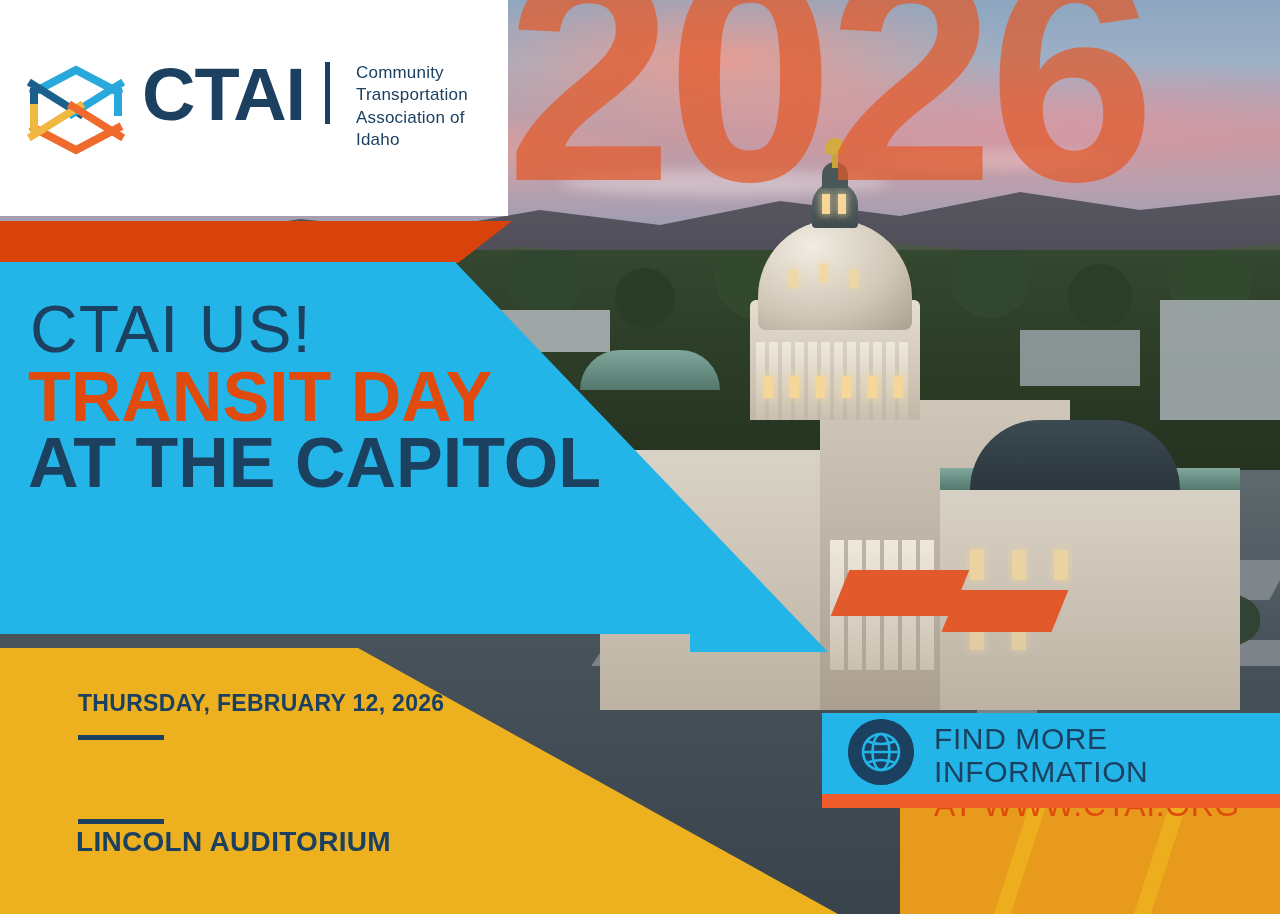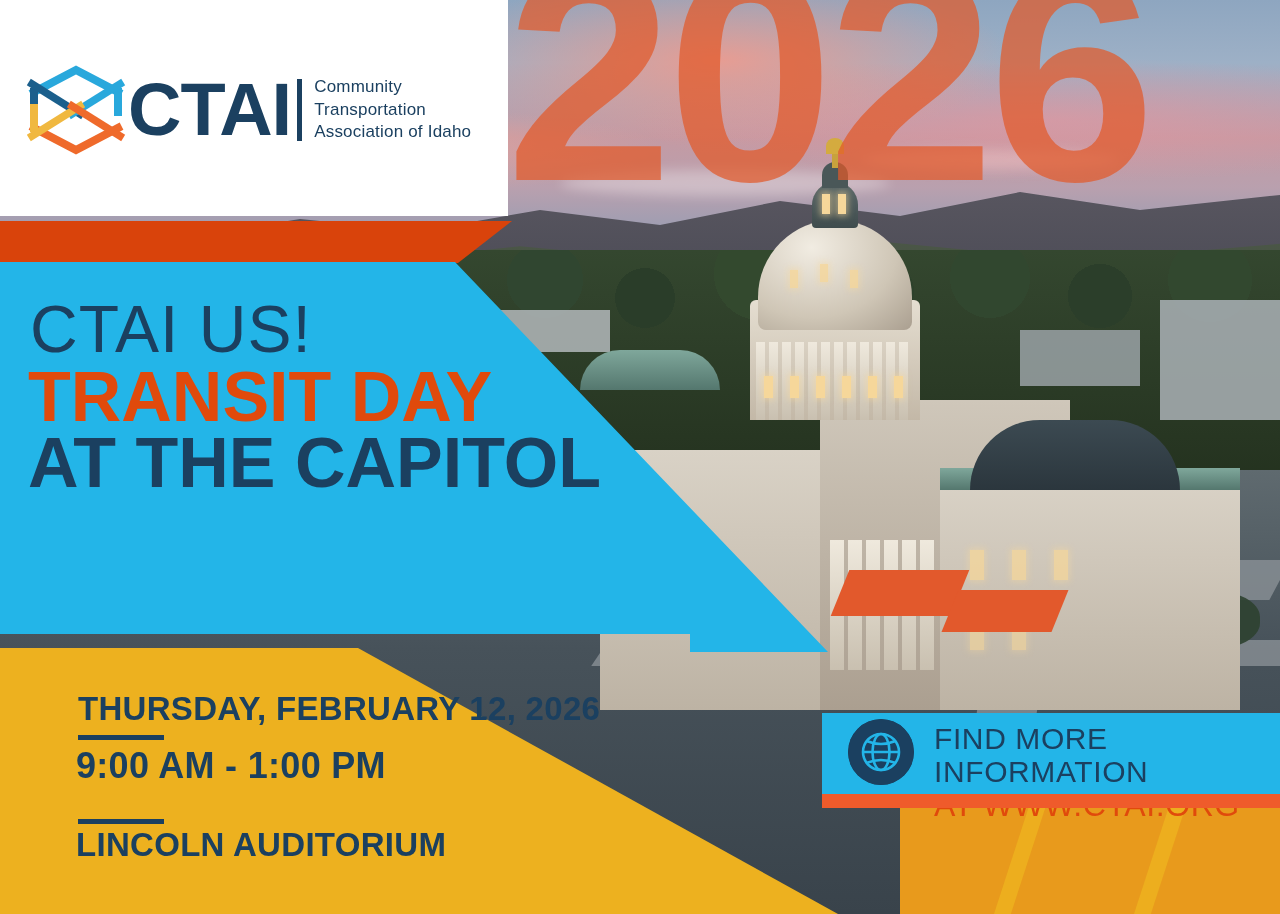--- a/index.html
+++ b/index.html
@@ -97,21 +97,21 @@
     line-height:1;
     font-family:"Liberation Sans","DejaVu Sans",sans-serif;
     white-space:nowrap;
     -webkit-text-stroke:0;
   }
 
   
   .logobox{
     position:absolute;left:0;top:0;width:508px;height:216px;background:#ffffff;
   }
-  .logo-wrap{position:absolute;left:24px;top:62px;display:flex;align-items:center;}
+  .logo-wrap{position:absolute;left:24px;top:62px;display:flex;align-items:flex-start;gap:14px;}
   .logo-mark{width:104px;height:96px;flex:none;}
   .logo-ctai{
     font-size:74px;font-weight:bold;color:#1b4060;letter-spacing:-1px;line-height:.9;
   }
   .logo-rule{width:5px;height:62px;background:#1b4060;margin:0 12px 0 6px;}
   .logo-sub{
     font-size:17px;color:#1b4060;line-height:1.32;font-weight:normal;letter-spacing:.2px;
   }
 
   
@@ -156,35 +156,35 @@
     position:absolute;left:900px;top:806px;width:380px;height:108px;
     background:#e89a1c;overflow:hidden;
   }
   .yellow-br .stripe{
     position:absolute;top:-20px;width:16px;height:160px;background:#edb11f;
     transform:rotate(18deg);opacity:.85;
   }
 
   .ev-date{
     position:absolute;left:78px;top:692px;
-    font-size:33px;font-weight:bold;color:#1b4060;letter-spacing:.3px;line-height:1;
+    font-size:23px;font-weight:bold;color:#1b4060;letter-spacing:.3px;line-height:1;
   }
   .rule1{position:absolute;left:78px;top:735px;width:86px;height:5px;background:#1b4060;}
   .ev-time{
     position:absolute;left:76px;top:748px;
     font-size:36px;font-weight:bold;color:#1b4060;letter-spacing:.3px;line-height:1;
   }
   .ev-lunch{
     position:absolute;left:78px;top:786px;
     font-size:21px;font-weight:normal;color:#1b4060;line-height:1;
   }
   .rule2{position:absolute;left:78px;top:819px;width:86px;height:5px;background:#1b4060;}
   .ev-venue{
     position:absolute;left:76px;top:828px;
-    font-size:33px;font-weight:bold;color:#1b4060;letter-spacing:.3px;line-height:1;
+    font-size:28px;font-weight:bold;color:#1b4060;letter-spacing:.3px;line-height:1;
   }
   .ev-addr{
     position:absolute;left:78px;top:864px;
     font-size:22px;font-weight:normal;color:#1b4060;line-height:1;
   }
 
   
   .ctaband{
     position:absolute;left:822px;top:713px;width:458px;height:81px;background:#23b5e8;
   }
@@ -326,21 +326,20 @@
   <div class="capitoltxt">AT THE CAPITOL</div>
 
   <div class="yellowpanel"></div>
   <div class="yellow-br">
     <div class="stripe" style="left:110px;"></div>
     <div class="stripe" style="left:250px;"></div>
   </div>
 
   <div class="ev-date">THURSDAY, FEBRUARY 12, 2026</div>
   <div class="rule1"></div>
-  <div class="ev-time">9:00 AM - 1:00 PM</div>
   <div class="rule2"></div>
   <div class="ev-venue">LINCOLN AUDITORIUM</div>
 
   <div class="ctaband"></div>
   <svg class="globe" viewBox="0 0 66 66">
     <circle cx="33" cy="33" r="33" fill="#1b4060"></circle>
     <g stroke="#23b5e8" stroke-width="2.6" fill="none">
       <circle cx="33" cy="33" r="18"></circle>
       <ellipse cx="33" cy="33" rx="8.5" ry="18"></ellipse>
       <line x1="15" y1="33" x2="51" y2="33"></line>

